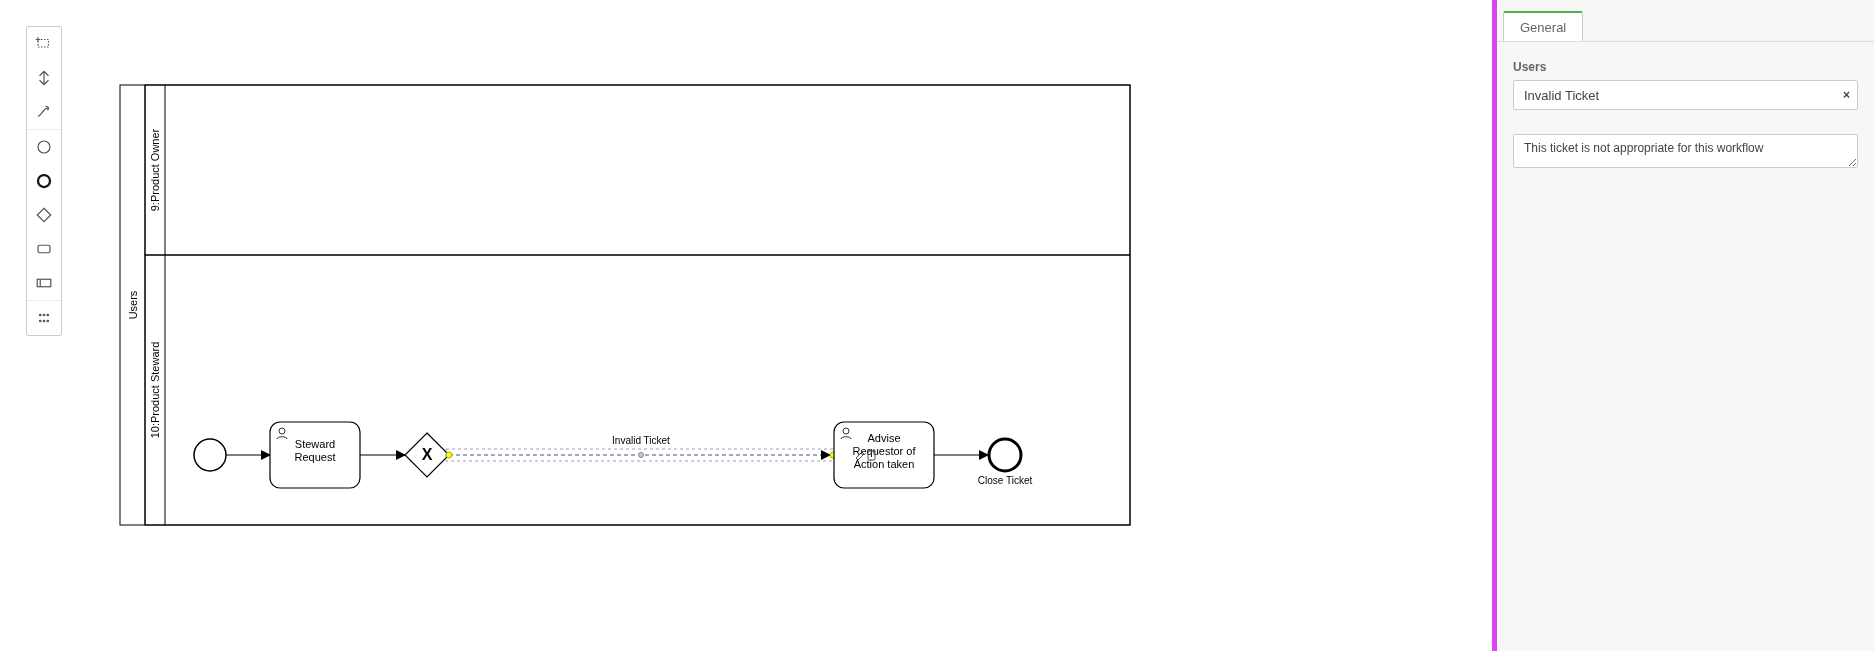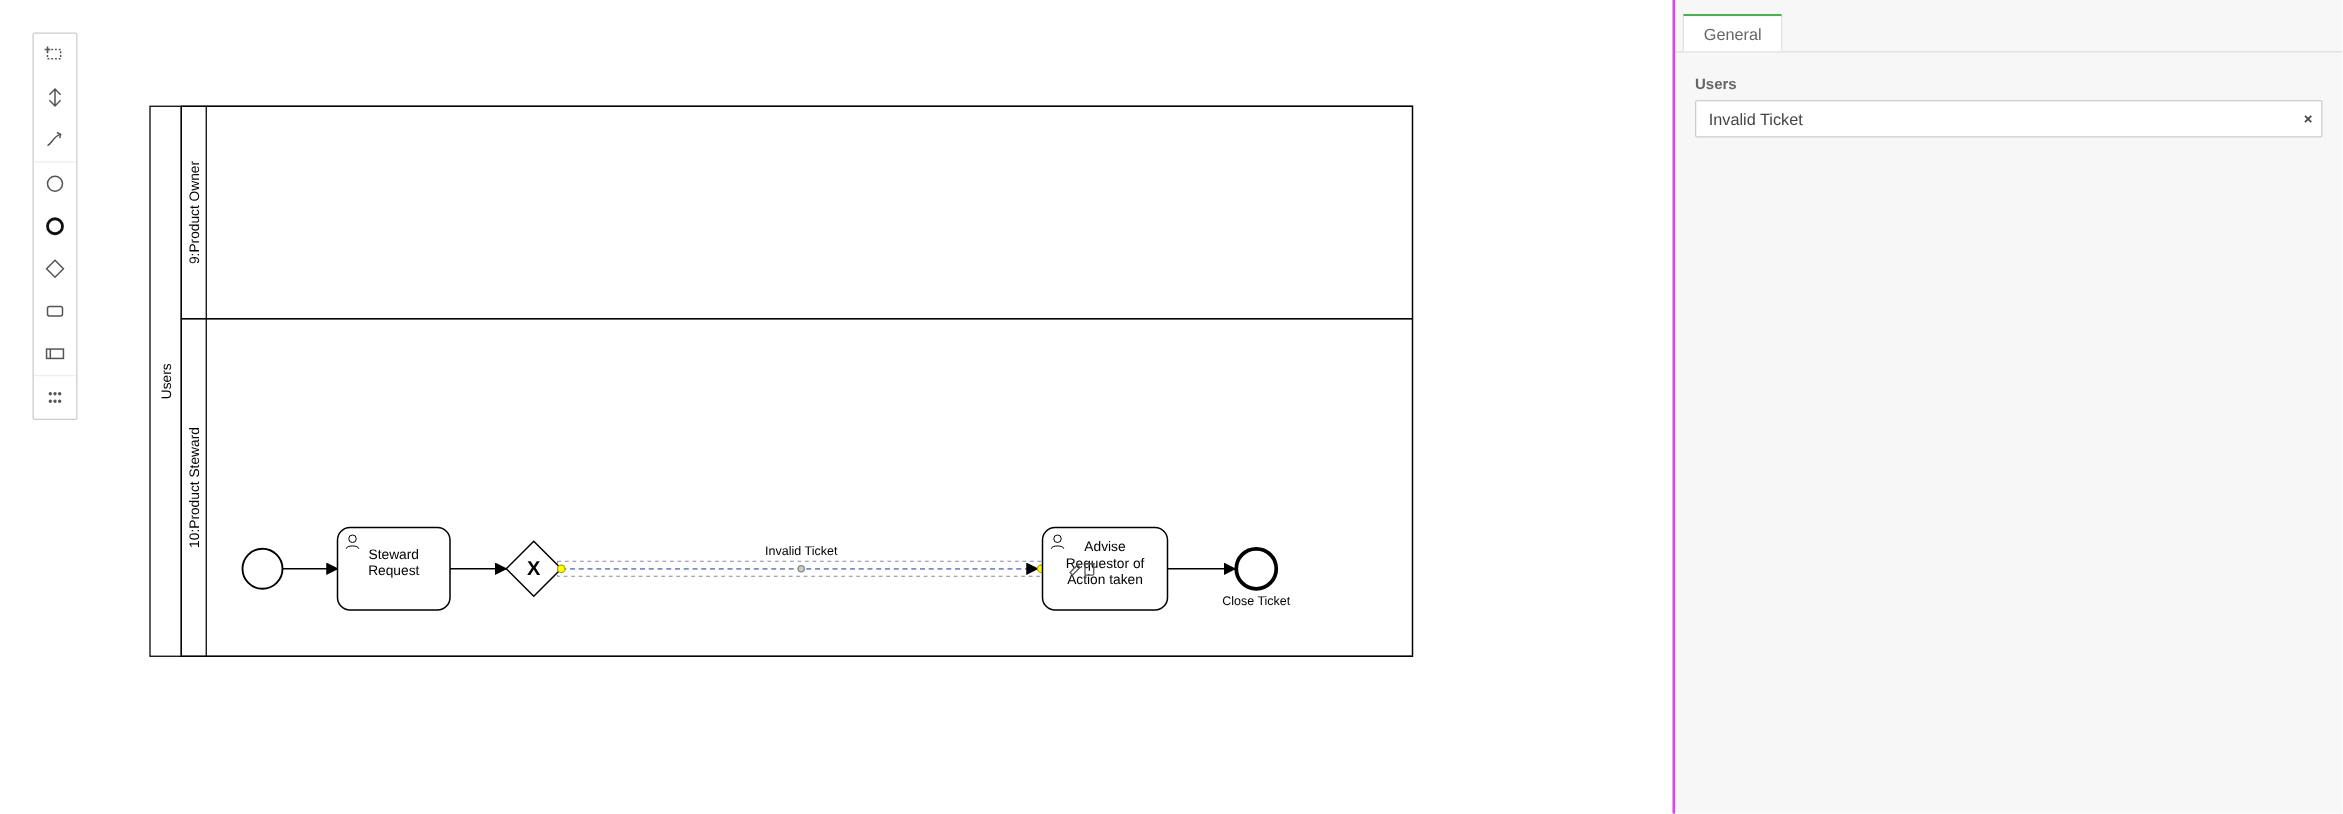--- a/index.html
+++ b/index.html
@@ -10,21 +10,21 @@
   .palette{position:absolute;left:26px;top:26px;width:36px;border:1px solid #ccc;border-radius:2px;background:#fff;}
   .palette .tool{width:34px;height:34px;display:flex;align-items:center;justify-content:center;}
   .palette .tool svg{width:18px;height:18px;stroke:#555;fill:none;stroke-width:1.6;}
   .palette .sep{height:0;border-top:1px solid #eee;margin:0;}
   .palette .tool.sel svg{stroke:#111;}
 
   
   .canvas{position:absolute;left:70px;top:0;right:475px;bottom:0;background:#fff;}
 
   
-  .panel{position:absolute;right:0;top:0;width:536px;height:100%;background:#f7f7f7;border-left:2px solid #d946ef;}
+  .panel{position:absolute;right:0;top:0;width:382px;height:100%;background:#f7f7f7;border-left:5px solid #d946ef;}
   .tabs{height:42px;border-bottom:1px solid #ddd;padding-left:6px;display:flex;align-items:flex-end;}
   .tab{height:30px;padding:0 16px;border:1px solid #ccc;border-bottom:none;background:#fff;border-top:2px solid #4caf50;border-radius:2px 2px 0 0;font-size:13px;color:#666;display:flex;align-items:center;}
   .panel-body{padding:18px 16px;font-size:12px;}
   .field-label{font-weight:bold;color:#666;margin-bottom:6px;}
   .field-wrap{position:relative;margin-bottom:24px;}
   .text-input{width:100%;height:30px;border:1px solid #ccc;border-radius:2px;padding:0 28px 0 10px;font-size:13px;color:#444;background:#fff;}
   .clear-x{position:absolute;right:8px;top:0;height:30px;display:flex;align-items:center;font-weight:bold;color:#444;cursor:pointer;}
   .textarea{width:100%;height:34px;border:1px solid #ccc;border-radius:2px;padding:6px 10px;font-size:12px;color:#444;background:#fff;resize:both;font-family:inherit;}
 
   
@@ -192,16 +192,19 @@
       <div class="tab">
           <span>General</span>
         </div>
     </div>
     <div class="panel-body">
       <div class="field-label">Users</div>
       <div class="field-wrap">
         <input class="text-input" type="text" value="Invalid Ticket" style="">
         <span class="clear-x">×</span>
       </div>
+      <div class="field-wrap">
+        <textarea class="textarea" style="">This ticket is not appropriate for this workflow</textarea>
+      </div>
     </div>
   </div>
 
 </div>
 
 </body></html>

